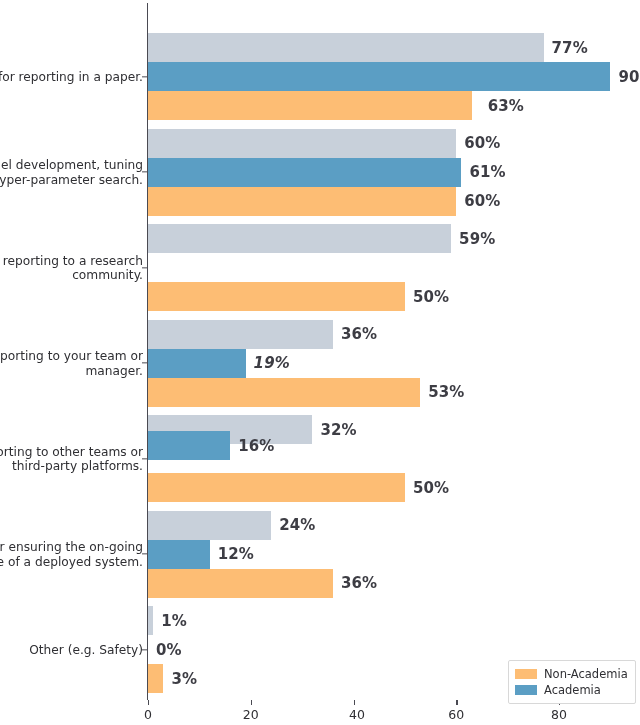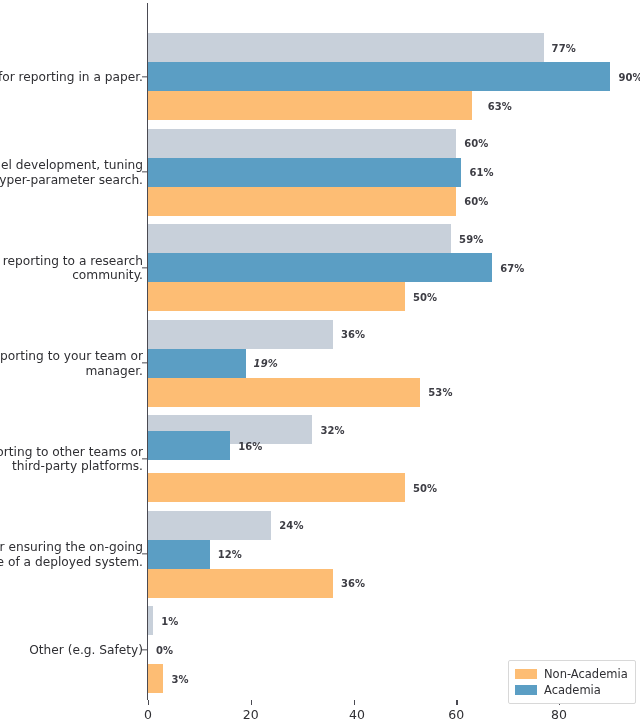--- a/index.html
+++ b/index.html
@@ -57,21 +57,21 @@
     position: absolute;
     left: 0;
     top: 0;
     height: 100%;
   }
 
   .bar-value {
     position: absolute;
     top: 50%;
     transform: translateY(-50%);
-    font-size: 10px;
+    font-size: 15px;
     font-weight: bold;
     color: #3d3d44;
     white-space: nowrap;
     letter-spacing: 0.1px;
   }
 
   
   .cat-label {
     position: absolute;
     right: 497px;       
@@ -169,24 +169,20 @@
         </div>
         <div class="bar-row" style="top: 58px; width: 100%;">
           <div class="bar" style="width: 308.25px; background: rgb(253, 189, 116);"></div>
           <span class="bar-value" style="left: 316.25px;">60%</span>
         </div>
       </div>
       <div class="bar-group" style="top: 221px; height: 87px;">
         <div class="bar-row" style="top: 0px; width: 100%;">
           <div class="bar" style="width: 303.113px; background: rgb(200, 208, 218);"></div>
           <span class="bar-value" style="left: 311.113px;">59%</span>
-        </div>
-        <div class="bar-row" style="top: 29px; width: 100%;">
-          <div class="bar" style="width: 344.212px; background: rgb(91, 158, 196);"></div>
-          <span class="bar-value" style="left: 352.212px;">67%</span>
         </div>
         <div class="bar-row" style="top: 58px; width: 100%;">
           <div class="bar" style="width: 256.875px; background: rgb(253, 189, 116);"></div>
           <span class="bar-value" style="left: 264.875px;">50%</span>
         </div>
       </div>
       <div class="bar-group" style="top: 316.5px; height: 87px;">
         <div class="bar-row" style="top: 0px; width: 100%;">
           <div class="bar" style="width: 184.95px; background: rgb(200, 208, 218);"></div>
           <span class="bar-value" style="left: 192.95px;">36%</span>

